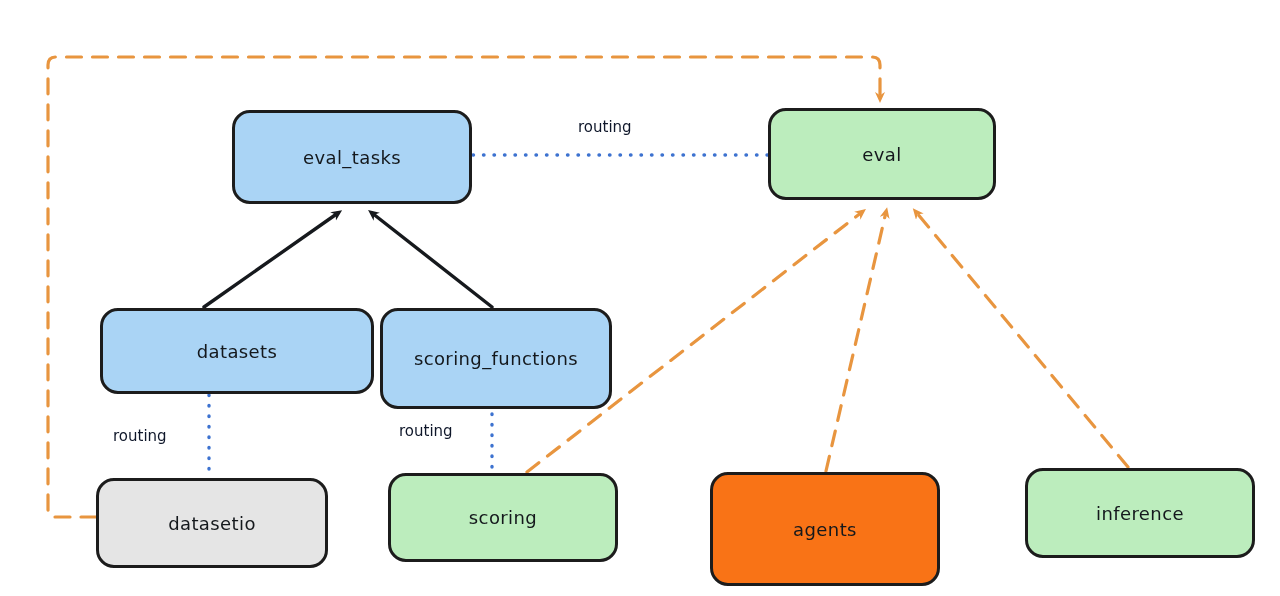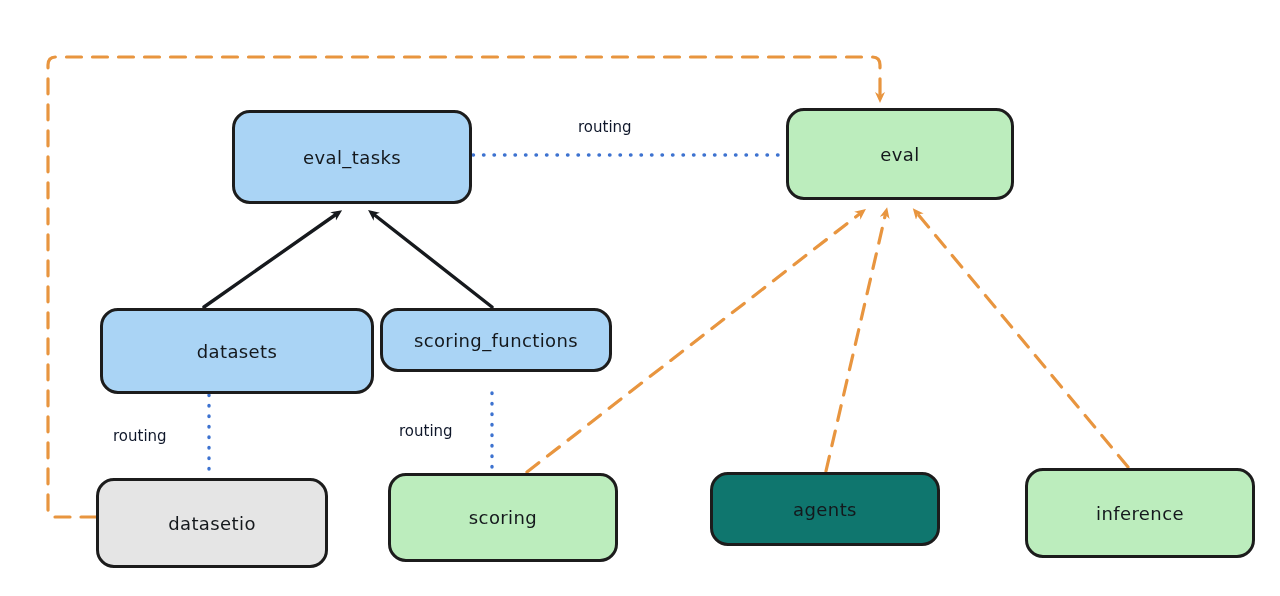--- a/index.html
+++ b/index.html
@@ -83,41 +83,41 @@
 
     <path d="M 826,471 L 886,212" fill="none" stroke="#e8953f" stroke-width="3.2" stroke-linecap="round" stroke-dasharray="15 11" marker-end="url(#arrow-orange)"></path>
 
     <path d="M 1128,467 L 916,212" fill="none" stroke="#e8953f" stroke-width="3.2" stroke-linecap="round" stroke-dasharray="15 11" marker-end="url(#arrow-orange)"></path>
   </svg>
 
   <div class="node" style="left:232px; top:110px; width:240px; height:94px; background:#aad4f5;">
     <span class="node-label">eval_tasks</span>
   </div>
 
-  <div class="node" style="left:786px; top:108px; width:228px; height:92px; background:#bcedbd;">
+  <div class="node" style="left:768px; top:108px; width:228px; height:92px; background:#bcedbd;">
     <span class="node-label">eval</span>
   </div>
 
   <div class="node" style="left:100px; top:308px; width:274px; height:86px; background:#aad4f5;">
     <span class="node-label">datasets</span>
   </div>
 
-  <div class="node" style="left:380px; top:308px; width:232px; height:64px; background:#aad4f5;">
+  <div class="node" style="left:380px; top:308px; width:232px; height:101px; background:#aad4f5;">
     <span class="node-label">scoring_functions</span>
   </div>
 
   <div class="node" style="left:96px; top:478px; width:232px; height:90px; background:#e5e5e5;justify-content:center;">
     <span class="node-label">datasetio</span>
   </div>
 
   <div class="node" style="left:388px; top:473px; width:230px; height:89px; background:#bcedbd;">
     <span class="node-label">scoring</span>
   </div>
 
-  <div class="node" style="left:710px; top:472px; width:230px; height:74px; background:#0f766e;">
+  <div class="node" style="left:710px; top:472px; width:230px; height:114px; background:#f97316;">
     <span class="node-label">agents</span>
   </div>
 
   <div class="node" style="left:1025px; top:468px; width:230px; height:90px; background:#bcedbd;justify-content:center;">
     <span class="node-label">inference</span>
   </div>
 
   <span class="edge-label" style="left:578px; top:118px;">routing</span>
 
   <span class="edge-label" style="left:113px; top:427px;">routing</span>

